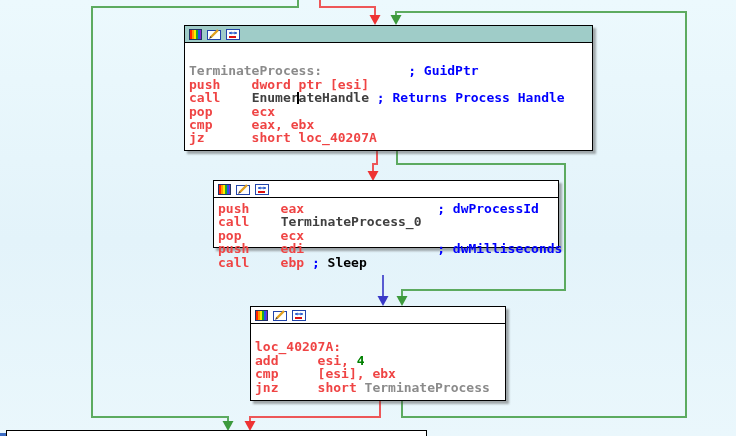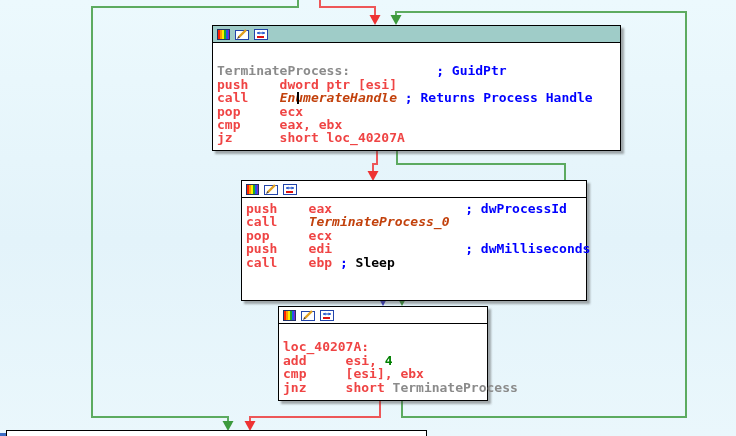--- a/index.html
+++ b/index.html
@@ -11,21 +11,20 @@
     font-family:"DejaVu Sans Mono","Liberation Mono",monospace;
   }
   #flow-edges{position:absolute;left:0;top:0;z-index:1;}
   .basic-block{
     position:absolute;
     background:#ffffff;
     border:1px solid #000000;
     box-shadow:3px 3px 2px rgba(70,70,70,0.45);
     z-index:2;
     box-sizing:border-box;
-    margin-left:28px;
   }
   .node-title-bar{
     height:17px;
     border-bottom:1px solid #000000;
     display:flex;
     align-items:center;
     gap:5px;
     padding-left:4px;
     box-sizing:border-box;
   }
@@ -33,21 +32,21 @@
   .block-code{
     white-space:pre;
     font-size:13px;
     font-weight:700;
     line-height:13.4px;
     padding:8px 0 0 4px;
     letter-spacing:0;
   }
   .c-ins{color:#ef4444;}
   .c-comment{color:#0000ff;}
-  .c-name{color:#c2410c;font-style:italic;}
+  .c-name{color:#404040;}
   .c-dummy{color:#8b8b8b;}
   .c-num{color:#008000;}
   .c-demangled{color:#000000;}
   #text-caret{
     position:absolute;
     left:297px;top:92px;width:2px;height:12px;
     background:#000;z-index:5;
   }
   #block-bottom-partial{
     position:absolute;
@@ -115,21 +114,21 @@
         <rect x="0.5" y="0.5" width="13" height="10" fill="#ffffff" stroke="#2244aa"></rect>
         <line x1="3" y1="4" x2="11" y2="4" stroke="#2255cc" stroke-width="1.2"></line>
         <polygon points="3,4 5.5,2.5 5.5,5.5" fill="#2255cc"></polygon>
         <polygon points="11,4 8.5,2.5 8.5,5.5" fill="#2255cc"></polygon>
         <rect x="3" y="7" width="7" height="2" fill="#dd1111"></rect>
       </svg>
     </div>
     <div class="block-code"><div class="code-line">&nbsp;</div><div class="code-line"><span class="c-dummy">TerminateProcess:</span><span class="c-ins">           </span><span class="c-comment">; GuidPtr</span></div><div class="code-line"><span class="c-ins">push    dword ptr [esi]</span></div><div class="code-line"><span class="c-ins">call    </span><span class="c-name">EnumerateHandle</span><span class="c-ins"> </span><span class="c-comment">; Returns Process Handle</span></div><div class="code-line"><span class="c-ins">pop     ecx</span></div><div class="code-line"><span class="c-ins">cmp     eax, ebx</span></div><div class="code-line"><span class="c-ins">jz      short loc_40207A</span></div></div>
   </div>
 
-  <div class="basic-block" style="left:213px;top:180px;width:346px;height:121px;">
+  <div class="basic-block" style="left:213px;top:180px;width:346px;height:68px;">
     <div class="node-title-bar" style="background: rgb(255, 255, 255);">
       <svg class="title-icon" width="13" height="11">
         <rect x="0" y="0" width="13" height="11" fill="#223366"></rect>
         <rect x="1" y="1" width="2" height="9" fill="#ff2200"></rect>
           <rect x="3" y="1" width="2" height="9" fill="#ff9900"></rect>
         <rect x="5" y="1" width="2" height="9" fill="#ffee00"></rect>
           <rect x="7" y="1" width="2" height="9" fill="#22aa22"></rect>
         <rect x="9" y="1" width="2" height="9" fill="#2255ee"></rect>
           <rect x="11" y="1" width="1" height="9" fill="#8822cc"></rect>
       </svg>
@@ -142,21 +141,21 @@
         <rect x="0.5" y="0.5" width="13" height="10" fill="#ffffff" stroke="#2244aa"></rect>
         <line x1="3" y1="4" x2="11" y2="4" stroke="#2255cc" stroke-width="1.2"></line>
         <polygon points="3,4 5.5,2.5 5.5,5.5" fill="#2255cc"></polygon>
         <polygon points="11,4 8.5,2.5 8.5,5.5" fill="#2255cc"></polygon>
         <rect x="3" y="7" width="7" height="2" fill="#dd1111"></rect>
       </svg>
     </div>
     <div class="block-code" style="padding-top:4px;"><div class="code-line"><span class="c-ins">push    eax</span><span class="c-ins">                 </span><span class="c-comment">; dwProcessId</span></div><div class="code-line"><span class="c-ins">call    </span><span class="c-name">TerminateProcess_0</span></div><div class="code-line"><span class="c-ins">pop     ecx</span></div><div class="code-line"><span class="c-ins">push    edi</span><span class="c-ins">                 </span><span class="c-comment">; dwMilliseconds</span></div><div class="code-line"><span class="c-ins">call    ebp </span><span class="c-comment">; </span><span class="c-demangled">Sleep</span></div></div>
   </div>
 
-  <div class="basic-block" style="left:250px;top:306px;width:210px;height:95px;">
+  <div class="basic-block" style="left:250px;top:306px;width:256px;height:95px;">
     <div class="node-title-bar" style="background: rgb(255, 255, 255);">
       <svg class="title-icon" width="13" height="11">
         <rect x="0" y="0" width="13" height="11" fill="#223366"></rect>
         <rect x="1" y="1" width="2" height="9" fill="#ff2200"></rect>
           <rect x="3" y="1" width="2" height="9" fill="#ff9900"></rect>
         <rect x="5" y="1" width="2" height="9" fill="#ffee00"></rect>
           <rect x="7" y="1" width="2" height="9" fill="#22aa22"></rect>
         <rect x="9" y="1" width="2" height="9" fill="#2255ee"></rect>
           <rect x="11" y="1" width="1" height="9" fill="#8822cc"></rect>
       </svg>

